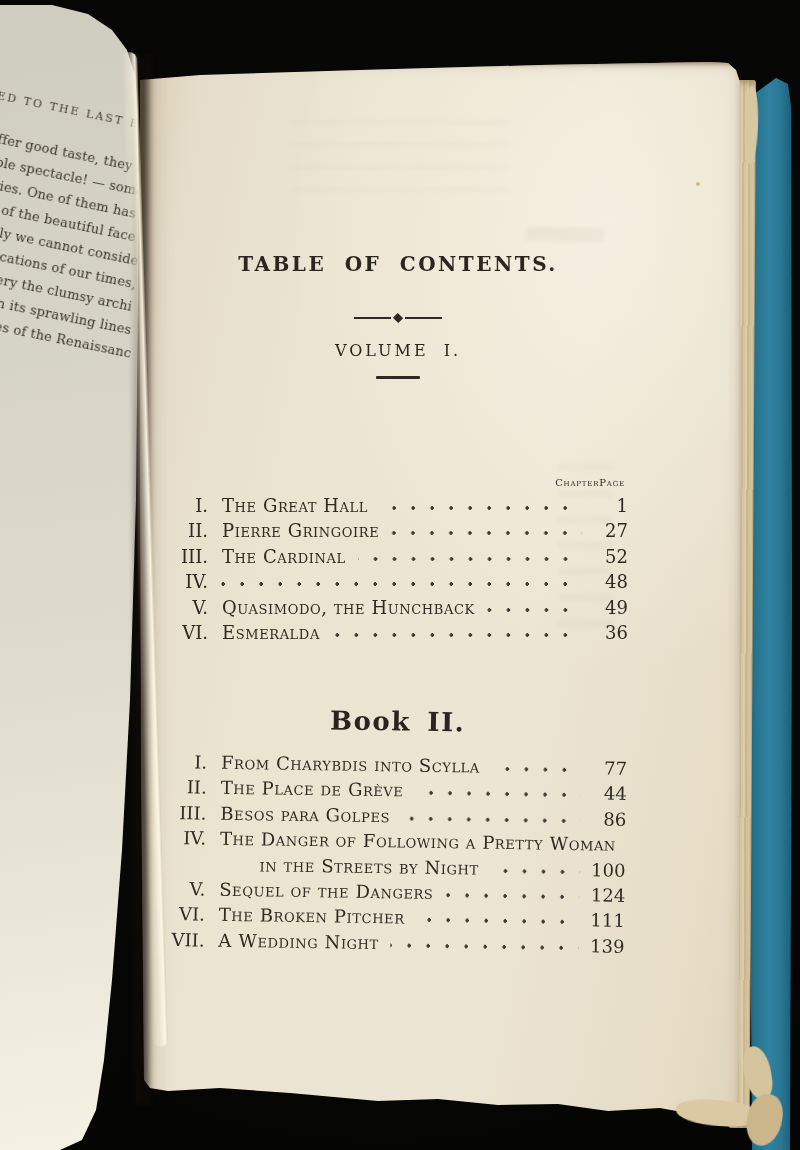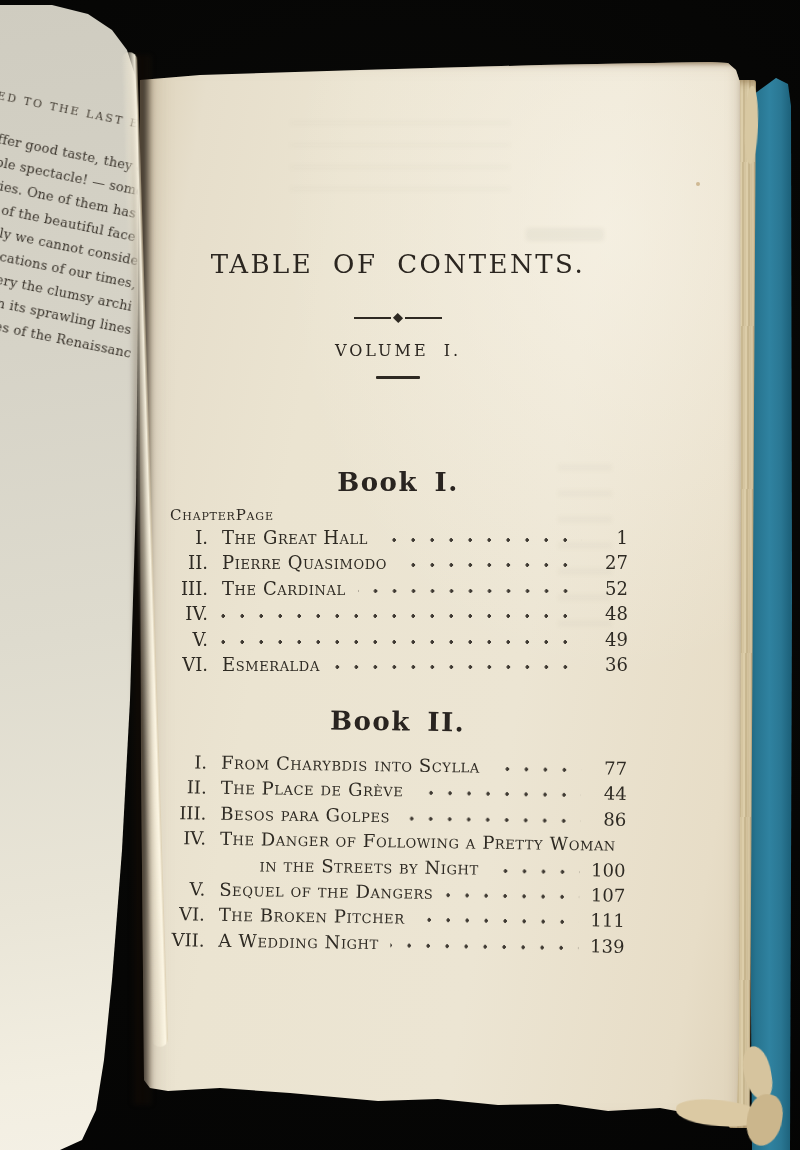--- a/index.html
+++ b/index.html
@@ -72,33 +72,33 @@
     color:#2e2a23;
   }
   .ghost{position:absolute;pointer-events:none;}
   .g1{left:386px;top:166px;width:78px;height:13px;background:#7e7e66;opacity:.07;filter:blur(2px);border-radius:3px;}
   .g2{left:418px;top:402px;width:54px;height:168px;background:repeating-linear-gradient(180deg,rgba(118,118,94,.6) 0 7px,transparent 7px 26px);opacity:.06;filter:blur(2px);}
   .g3{left:150px;top:58px;width:220px;height:84px;background:repeating-linear-gradient(180deg,rgba(118,118,94,.5) 0 6px,transparent 6px 22px);opacity:.05;filter:blur(2px);}
   .speck{left:556px;top:120px;width:4px;height:4px;background:#b5905a;opacity:.55;border-radius:50%;}
 
   .content{position:absolute;left:28px;top:0;width:460px;height:100%;}
   .header-group{position:absolute;top:184px;left:0;right:0;text-align:center;color:#2b2620;}
-  .toc-title{margin:0;font-size:26px;font-weight:normal;letter-spacing:2.5px;word-spacing:9px;line-height:36px;}
+  .toc-title{margin:0;font-size:20px;font-weight:bold;letter-spacing:2.5px;word-spacing:9px;line-height:36px;}
   .divider{margin:32px auto 0;width:88px;display:flex;align-items:center;}
   .d-line{flex:1;height:2px;background:#2e2922;}
   .diamond{width:8px;height:8px;background:#2e2922;transform:rotate(45deg) scale(.95,.85);margin:0 3px;flex:none;}
   .work-title{margin:30px 0 0;font-size:25px;font-weight:normal;letter-spacing:5.5px;line-height:30px;}
   .volume{margin:19px 0 0;font-size:16px;font-weight:normal;letter-spacing:3px;word-spacing:7px;line-height:20px;}
   .volume-rule{width:44px;height:2.5px;background:#2e2922;margin:15px auto 0;border-radius:1px;}
 
   .book{position:absolute;left:0;right:0;}
   .book1{top:404px;}
   .book2{top:640px;transform:rotate(.85deg);transform-origin:0 0;}
   .book-heading{margin:0;text-align:center;font-size:26px;font-weight:bold;letter-spacing:1.5px;word-spacing:6px;line-height:32px;color:#292420;}
-  .cols-header{display:flex;justify-content:flex-start;font-variant:small-caps;font-size:15px;letter-spacing:.8px;margin-top:8px;padding:0 3px 0 2px;line-height:18px;}
+  .cols-header{display:flex;justify-content:flex-end;font-variant:small-caps;font-size:10px;letter-spacing:.8px;margin-top:8px;padding:0 3px 0 2px;line-height:18px;}
   .entries{margin-top:3px;}
   .book2 .entries{margin-top:17px;}
   .entry-row{display:flex;align-items:baseline;height:25.4px;font-size:18px;white-space:nowrap;}
   .num{flex:none;width:40px;text-align:right;}
   .etitle{margin-left:14px;font-variant:small-caps;letter-spacing:.6px;}
   .etitle.indent2{margin-left:54px;}
   .leaders{
     flex:1;height:6px;align-self:baseline;margin:0 6px 0 12px;
     background-image:radial-gradient(circle at 2.2px 3px,rgba(44,39,33,.9) 1.55px,rgba(44,39,33,0) 2px);
     background-size:19px 6px;background-repeat:repeat-x;background-position:right center;
@@ -149,51 +149,51 @@
         <div class="divider">
           <span class="d-line"></span>
           <span class="diamond"></span>
           <span class="d-line"></span>
         </div>
         <h3 class="volume">VOLUME I.</h3>
         <div class="volume-rule"></div>
       </div>
 
       <section class="book book1">
-        <h4 class="book-heading">Book I.</h4>
         <div class="cols-header">
           <span>Chapter</span>
           <span>Page</span>
         </div>
         <div class="entries" id="book1-entries">
             <div class="entry-row">
               <span class="num">I.</span>
               <span class="etitle">The Great Hall</span>
               <span class="leaders"></span>
               <span class="pagenum">1</span>
             </div>
             <div class="entry-row">
               <span class="num">II.</span>
-              <span class="etitle">Pierre Quasimodo</span>
+              <span class="etitle">Pierre Gringoire</span>
               <span class="leaders"></span>
               <span class="pagenum">27</span>
             </div>
             <div class="entry-row">
               <span class="num">III.</span>
               <span class="etitle">The Cardinal</span>
               <span class="leaders"></span>
               <span class="pagenum">52</span>
             </div>
             <div class="entry-row">
               <span class="num">IV.</span>
               <span class="leaders"></span>
               <span class="pagenum">48</span>
             </div>
             <div class="entry-row">
               <span class="num">V.</span>
+              <span class="etitle">Quasimodo, the Hunchback</span>
               <span class="leaders"></span>
               <span class="pagenum">49</span>
             </div>
             <div class="entry-row">
               <span class="num">VI.</span>
               <span class="etitle">Esmeralda</span>
               <span class="leaders"></span>
               <span class="pagenum">36</span>
             </div>
           </div>
@@ -227,21 +227,21 @@
             <div class="entry-row">
               <span class="num"></span>
               <span class="etitle indent2">in the Streets by Night</span>
               <span class="leaders"></span>
               <span class="pagenum">100</span>
             </div>
             <div class="entry-row">
               <span class="num">V.</span>
               <span class="etitle">Sequel of the Dangers</span>
               <span class="leaders"></span>
-              <span class="pagenum">107</span>
+              <span class="pagenum">124</span>
             </div>
             <div class="entry-row">
               <span class="num">VI.</span>
               <span class="etitle">The Broken Pitcher</span>
               <span class="leaders"></span>
               <span class="pagenum">111</span>
             </div>
             <div class="entry-row">
               <span class="num">VII.</span>
               <span class="etitle">A Wedding Night</span>

